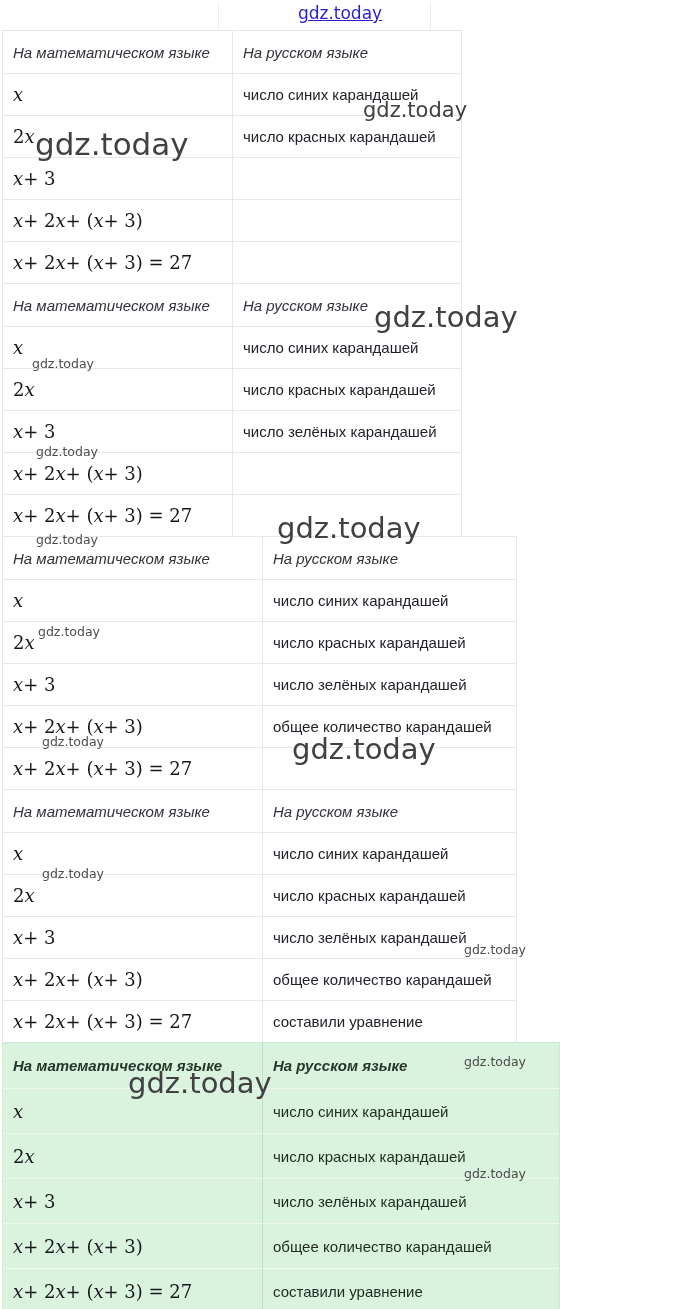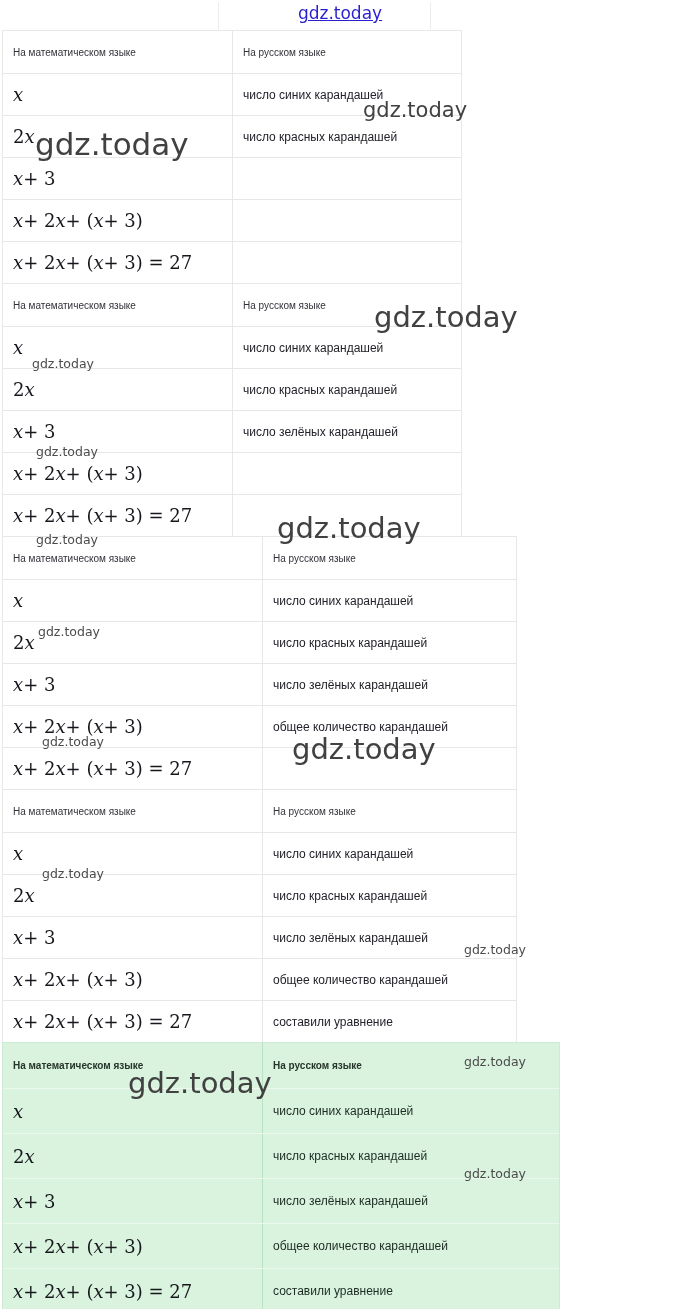--- a/index.html
+++ b/index.html
@@ -23,22 +23,22 @@
   .c2 { flex:1 1 auto; }
 
   .tbl-1,.tbl-2 { width:460px; }
   .tbl-1 .c1,.tbl-2 .c1 { width:230px; }
   .tbl-3,.tbl-4 { width:515px; }
   .tbl-3 .c1,.tbl-4 .c1 { width:260px; }
   .tbl-5 { width:558px; }
   .tbl-5 .c1 { width:260px; }
   .tbl-5 .row { height:45px; }
 
-  .hd  { font-size:10px; color:#32323a; }
-  .rus { font-size:12px; color:#22222a;text-align:center; }
+  .hd  { font-size:15px; color:#32323a;font-style:italic; }
+  .rus { font-size:15px; color:#22222a;text-align:center; }
   .math {
     font-family:"DejaVu Serif","Liberation Serif",serif;
     font-size:18px; color:#16161c;
   }
   .math i { font-style:italic; }
 
   .highlight { background:var(--hl,#d9f3de); border-color:#cdebd4; }
   .highlight .row { border-top-color:#ecf8ee; }
   .highlight .c1 { border-right-color:#b9e2c3; }
   .highlight .hd { font-weight:bold; color:#27352b; }

